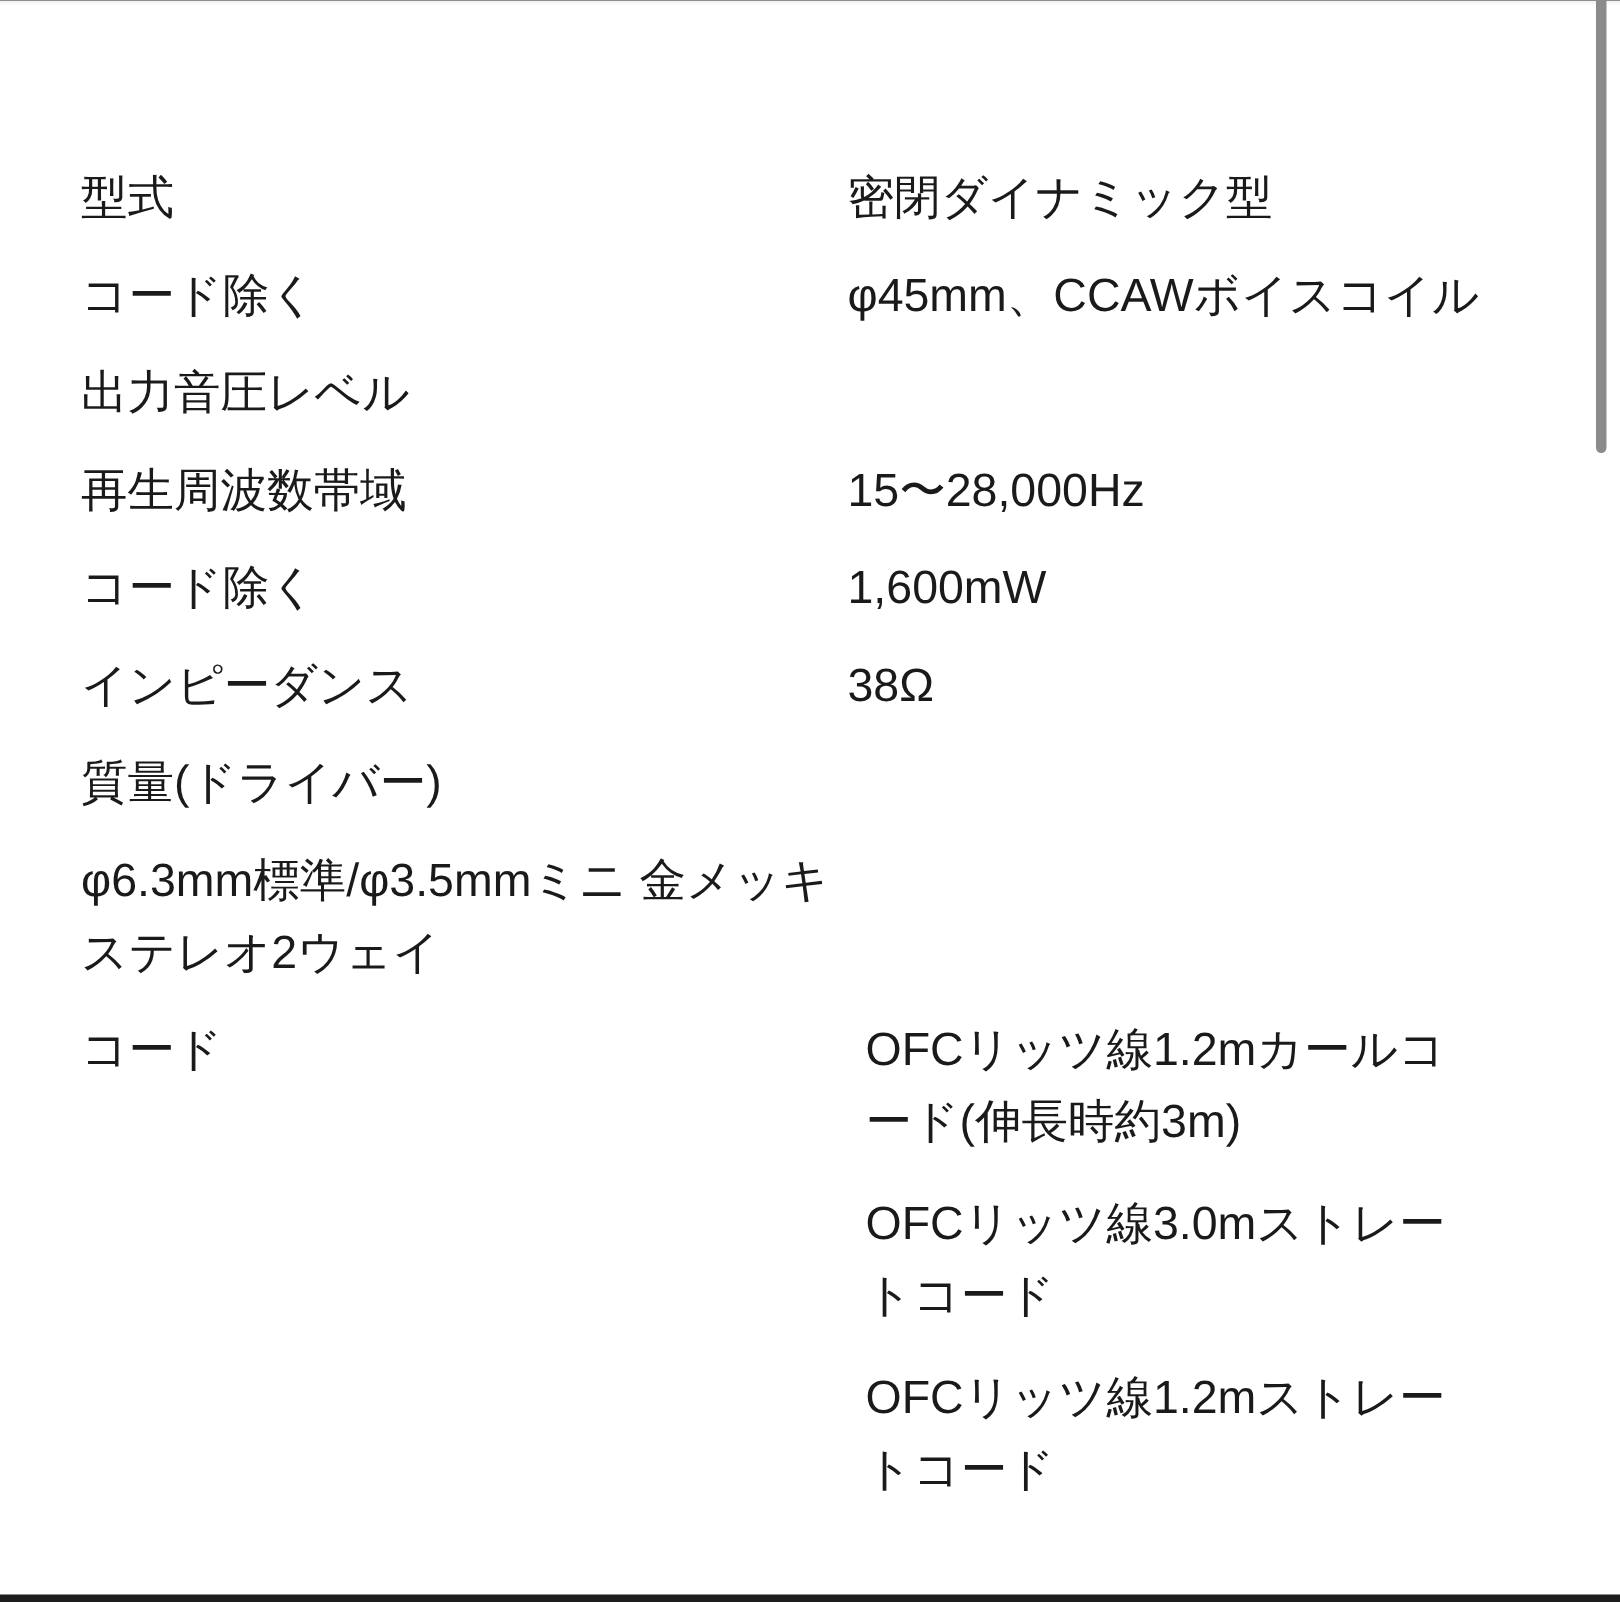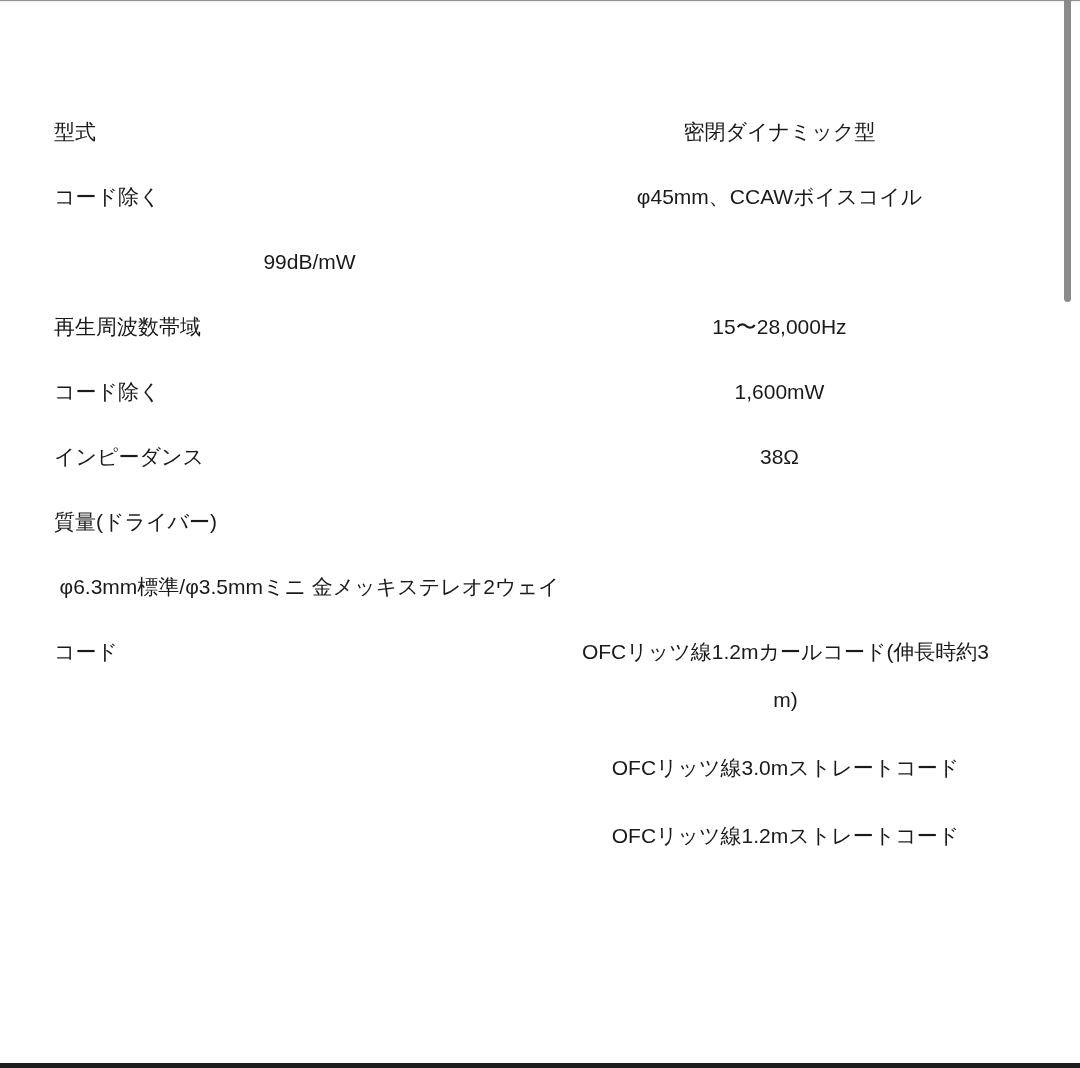--- a/index.html
+++ b/index.html
@@ -30,31 +30,30 @@
     position: absolute;
     top: 0; left: 0;
     box-sizing: border-box;
     width: 100%;
     padding: 108px 86px 0 54px;
   }
   .spec-row {
     display: grid;
     grid-template-columns: 511px 1fr;
     margin-bottom: 17px;
-    font-size: 21px;
+    font-size: 31px;
     line-height: 48px;
     font-weight: 400;
   }
   .spec-label {
     white-space: nowrap;
   }
   .spec-value {
     line-break: anywhere;
     overflow-wrap: anywhere;
-    text-align: center;
   }
   .spec-value p {
     margin: 0 0 20px 12px;
   }
   .spec-value p:last-child {
     margin-bottom: 0;
   }
 
   
   .scrollbar-thumb {
@@ -87,21 +86,21 @@
     <div class="spec-label">型式</div>
     <div class="spec-value">密閉ダイナミック型</div>
   </div>
 
   <div class="spec-row">
     <div class="spec-label">コード除く</div>
     <div class="spec-value">φ45mm、CCAWボイスコイル</div>
   </div>
 
   <div class="spec-row">
-    <div class="spec-value">99dB/mW</div>
+    <div class="spec-label">出力音圧レベル</div>
   </div>
 
   <div class="spec-row">
     <div class="spec-label">再生周波数帯域</div>
     <div class="spec-value">15〜28,000Hz</div>
   </div>
 
   <div class="spec-row">
     <div class="spec-label">コード除く</div>
     <div class="spec-value">1,600mW</div>

